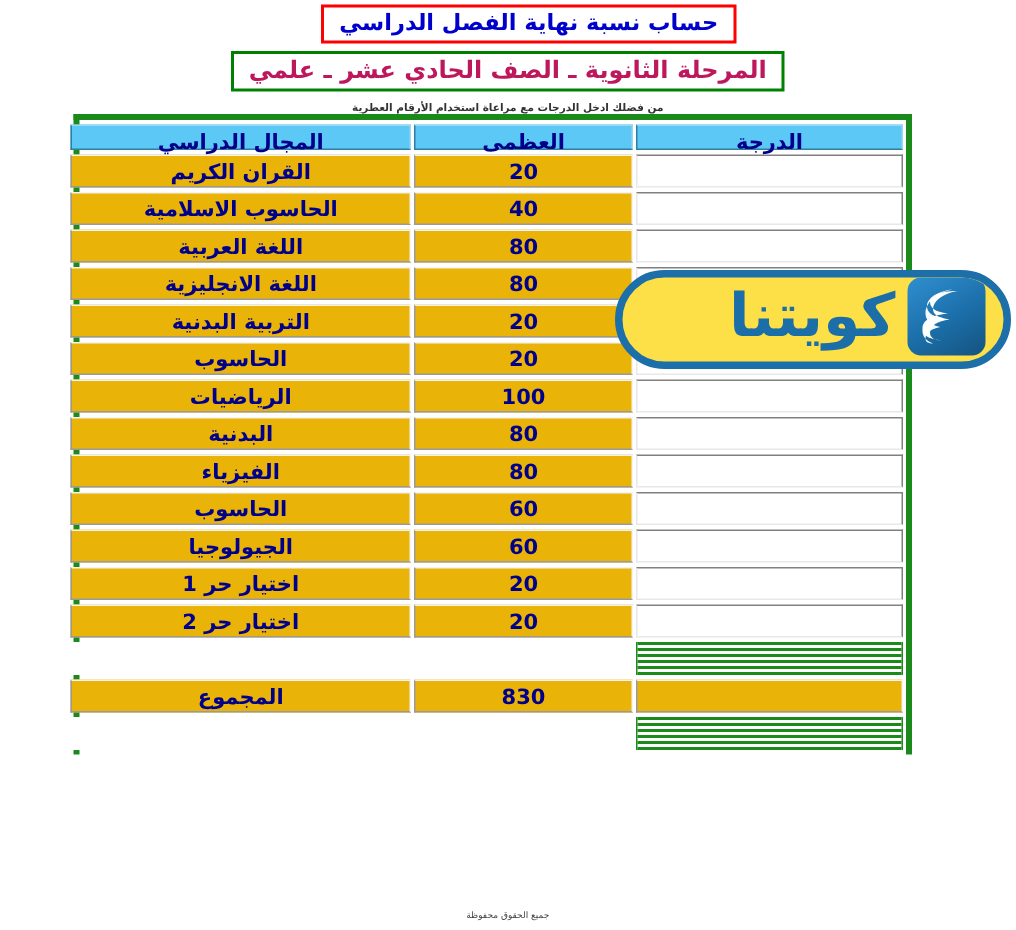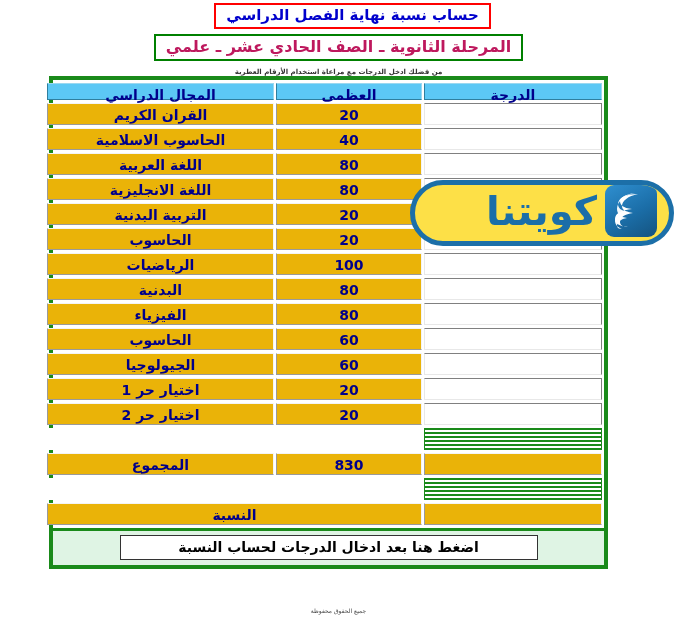--- a/index.html
+++ b/index.html
@@ -394,34 +394,23 @@
           </td>
         </tr>
         <tr>
           <td>
             <div class="stripe"></div>
           </td>
           <td colspan="2">
             <div class="blank-white"></div>
           </td>
         </tr>
-        <tr>
-          <td>
-            <div class="cell readonly"></div>
-          </td>
-          <td colspan="2">
-            <div class="cell readonly">النسبة</div>
-          </td>
-        </tr>
       </tbody>
   </table>
 
-  <div class="btn-strip">
-    <button class="calc-btn">اضغط هنا بعد ادخال الدرجات لحساب النسبة</button>
-  </div>
 </div>
 
 <div class="watermark">
   <div class="wm-badge">
     <svg width="34" height="40" viewBox="0 0 34 40" aria-hidden="true">
       <path d="M21 2 C10 4 3 11 3 18 c0 5 4 8 10 9 -6 1 -10 4 -10 8 0 2 2 3 5 3 C3 36 1 33 1 30
                c0-5 6-8 14-9 C7 20 4 17 4 13 4 8 11 3 21 2 Z" fill="#ffffff" opacity="0.95"></path>
       <path d="M24 3 C14 5 8 10 8 15 c0 4 4 6 11 7 -8 1 -13 4 -13 9 0 3 3 5 8 5
                -10 -1 -13 -4 -13 -8 0 -6 7 -9 17 -10 C9 17 6 14 6 10 6 6 13 3 24 3 Z" fill="#ffffff"></path>
     </svg>

